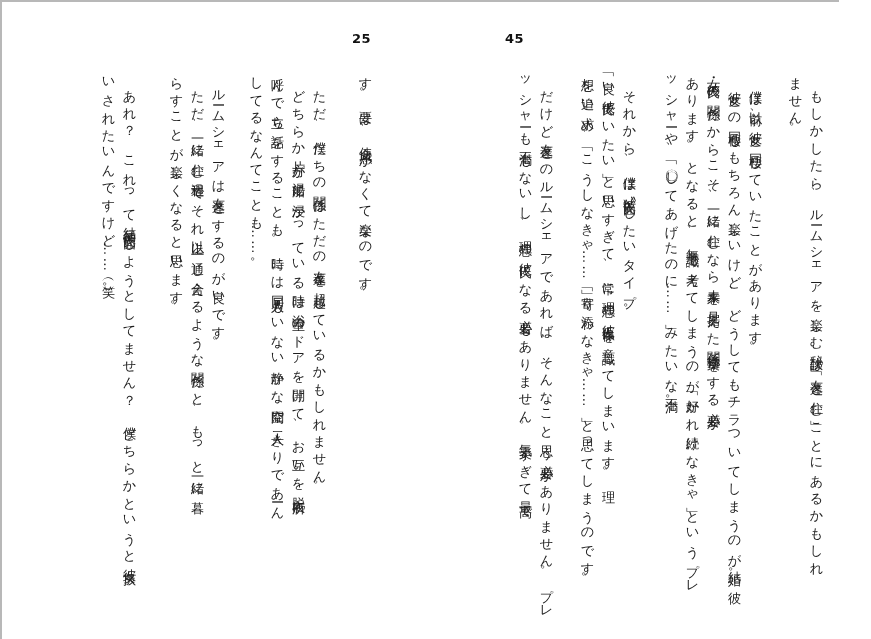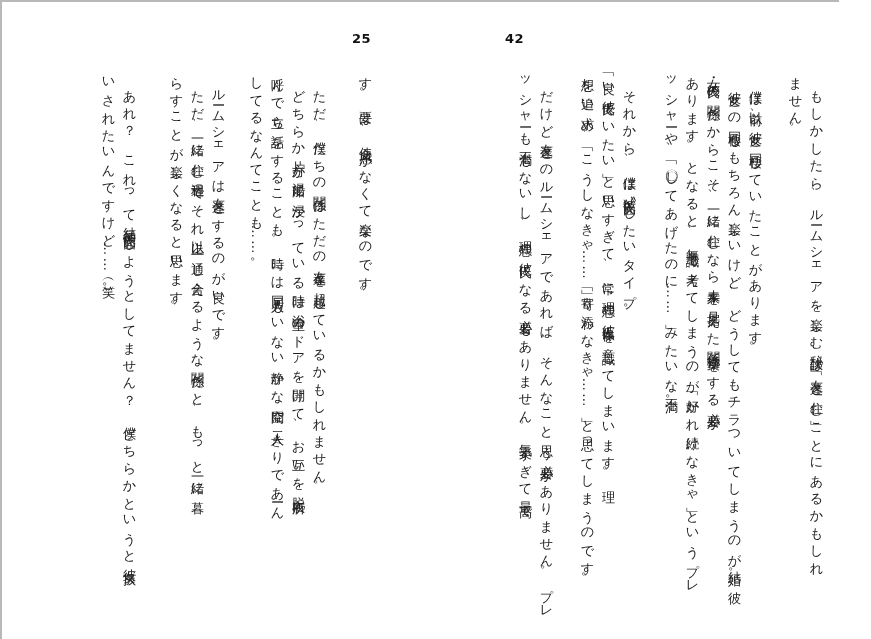--- a/index.html
+++ b/index.html
@@ -83,21 +83,21 @@
       color: #c4c4c4;
       letter-spacing: 0.3px;
     }
   </style>
 </head>
 <body>
 
 <div class="spread">
 
   <div class="page-number left">25</div>
-  <div class="page-number right">42</div>
+  <div class="page-number right">45</div>
 
   <div>
     <div class="col indent" style="left:805px">もしかしたら、ルームシェアを楽しむ秘訣は「友達と住む」ことにあるかもしれ</div>
     <div class="col" style="left:784px">ません。</div>
     <div class="col indent" style="left:744px">僕は以前、彼女と同棲していたことがあります。</div>
     <div class="col indent" style="left:723px">彼女との同棲ももちろん楽しいけど、どうしてもチラついてしまうのが結婚。彼</div>
     <div class="col" style="left:702px">女・彼氏の関係だからこそ、一緒に住むなら未来を見据えた関係構築をする必要が</div>
     <div class="col" style="left:681px">あります。となると、無意識で考えてしまうのが「好かれ続けなきゃ」というプレ</div>
     <div class="col" style="left:660px">ッシャーや、「〇〇してあげたのに……」みたいな不満。</div>
     <div class="col indent" style="left:618px">それから、僕は〝彼氏面〟したいタイプ。</div>

